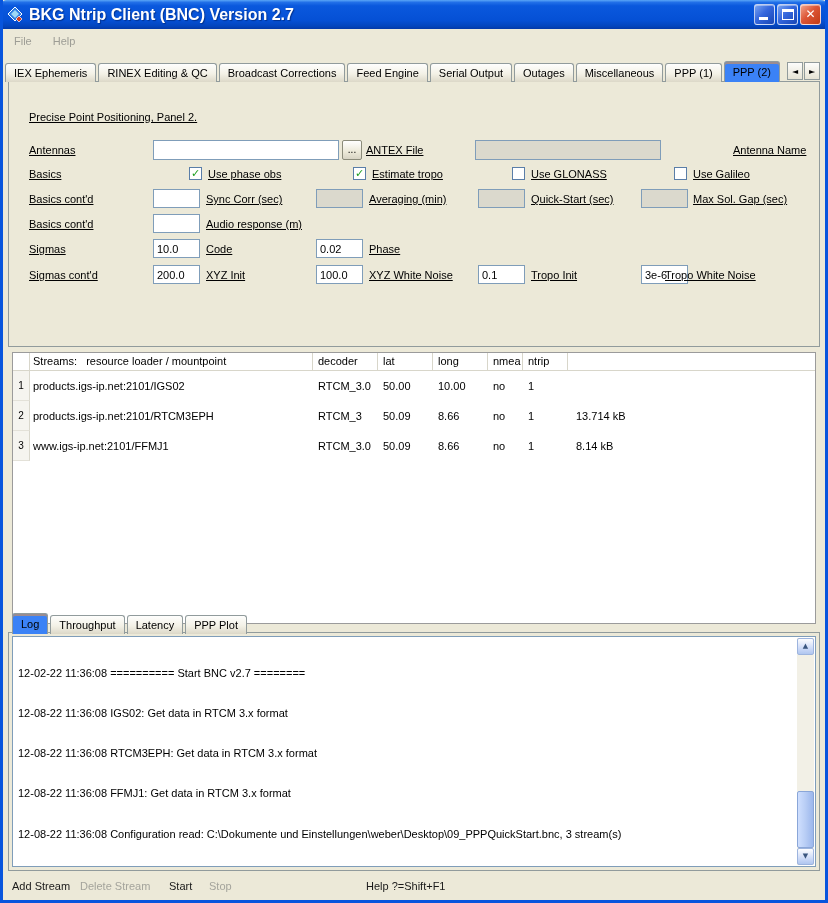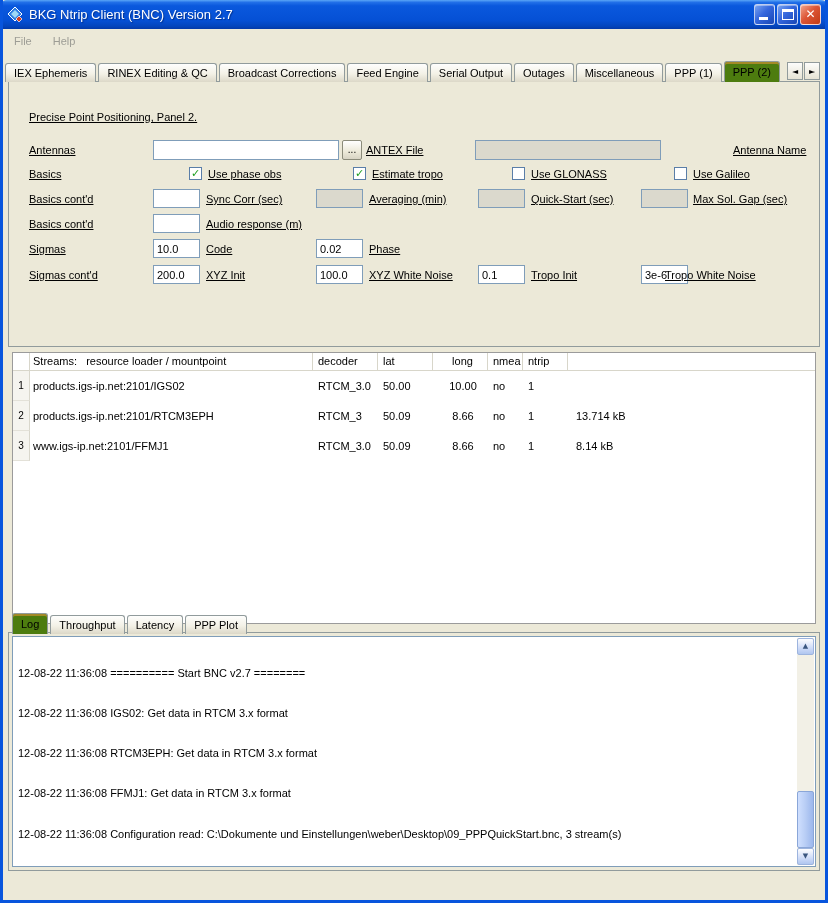--- a/index.html
+++ b/index.html
@@ -6,40 +6,40 @@
   body { margin:0; background:#ece9d8; font-family:"Liberation Sans", sans-serif; font-size:11px; color:#000; }
   .window { position:relative; width:828px; height:903px; background:#ece9d8;
             border-left:3px solid #0855dd; border-right:3px solid #0855dd; border-bottom:3px solid #0855dd; overflow:hidden; }
 
   
   .titlebar { position:absolute; top:0; left:-3px; right:-3px; height:29px;
       border-radius:7px 7px 0 0;
       background:linear-gradient(180deg,#5ba6f7 0%,#2270e8 8%,#0a58dd 20%,#0550d5 70%,#0345bd 90%,#0339a8 100%);
       display:flex; align-items:center; padding:0 7px; }
   .app-icon { width:17px; height:17px; margin-right:5px; flex:0 0 auto; }
-  .title-text { color:#fff; font-weight:normal; font-size:13px; text-shadow:1px 1px 1px rgba(0,40,120,.75); }
+  .title-text { color:#fff; font-weight:bold; font-size:16px; text-shadow:1px 1px 1px rgba(0,40,120,.75); }
   .winbtns { margin-left:auto; display:flex; gap:2px; }
   .winbtn { width:21px; height:21px; border-radius:3px; border:1px solid rgba(255,255,255,.7);
       color:#fff; text-align:center; position:relative; cursor:default;
       background:linear-gradient(135deg,#7ba4f0 0%,#3567dd 45%,#1746b5 100%);
       box-shadow:inset 0 1px 0 rgba(255,255,255,.4); }
   .winbtn.close { background:linear-gradient(135deg,#f2a58c 0%,#dd5636 45%,#c13a15 100%); font-size:12px; line-height:19px; font-family:"DejaVu Sans",sans-serif; }
   .glyph-min { position:absolute; left:4px; bottom:4px; width:9px; height:3px; background:#fff; }
   .glyph-max { position:absolute; left:4px; top:4px; width:12px; height:11px; border:1px solid #fff; border-top:3px solid #fff; }
 
   
   .menubar { position:absolute; top:29px; left:0; right:0; height:23px; display:flex; align-items:center; padding-left:9px; gap:17px; }
   .menu-item { color:#9d9d95; padding:2px 2px; }
 
   
   .tabbar { position:absolute; top:61px; left:2px; height:21px; display:flex; align-items:flex-end; z-index:3;justify-content:center; }
   .tab { height:19px; line-height:18px; padding:0 8px; margin-right:2px; white-space:nowrap;
       background:linear-gradient(180deg,#fefefd 0%,#f3f1e6 55%,#dcd8c8 100%);
       border:1px solid #919b9c; border-bottom:none; border-radius:3px 3px 0 0; cursor:default; }
-  .tab.selected { height:21px; line-height:21px; background:#4d7c0f; position:relative; z-index:4;
+  .tab.selected { height:21px; line-height:21px; background:#3b82f6; position:relative; z-index:4;
       box-shadow:inset 0 2px 0 rgba(235,150,60,.55); }
   .tabscroll { position:absolute; top:62px; left:783px; display:flex; z-index:3; }
   .tabscroll .sarr { width:16px; height:18px; border:1px solid #919b9c; margin-left:1px;
       background:linear-gradient(180deg,#fdfdfb,#e6e3d4); text-align:center; line-height:17px; font-size:8px;
       font-family:"DejaVu Sans",sans-serif; color:#000; cursor:default; }
 
   
   .pane { position:absolute; top:81px; left:5px; width:812px; height:266px; border:1px solid #919b9c; background:#ece9d8; z-index:2; }
   .form-label { position:absolute; line-height:14px; white-space:nowrap;text-decoration:underline; }
   .txt { position:absolute; height:20px; border:1px solid #7f9db9; background:#fff; font-family:inherit; font-size:11px; padding:0 3px; }
@@ -51,21 +51,21 @@
       font-family:"DejaVu Sans",sans-serif; font-size:11px; line-height:11px; text-align:center; color:#1e9e1e; font-weight:bold; cursor:default; }
 
   
   .streams { position:absolute; top:352px; left:9px; width:804px; height:272px; border:1px solid #9b9b9b; background:#fff; overflow:hidden; }
   .thead { display:flex; height:18px; border-bottom:1px solid #d8d6ca; background:#fff; }
   .hcell { border-right:1px solid #d8d6ca; padding-top:2px; white-space:pre; overflow:hidden; }
   .gut { width:17px; flex:0 0 17px; }
   .c1 { width:283px; flex:0 0 283px; padding-left:3px; }
   .c2 { width:65px;  flex:0 0 65px;  padding-left:5px; }
   .c3 { width:55px;  flex:0 0 55px;  padding-left:5px; }
-  .c4 { width:55px;  flex:0 0 55px;  padding-left:5px;text-align:center; }
+  .c4 { width:55px;  flex:0 0 55px;  padding-left:5px; }
   .c5 { width:35px;  flex:0 0 35px;  padding-left:5px; }
   .c6 { width:45px;  flex:0 0 45px;  padding-left:5px; }
   .c7 { flex:1; padding-left:8px; border-right:none; }
   .trow { display:flex; height:30px; align-items:stretch; }
   .trow .cell { padding-top:9px; white-space:nowrap; overflow:hidden; }
   .gcell { width:17px; flex:0 0 17px; background:#f5f4ef; border-right:1px solid #d9d7cc; border-bottom:1px solid #e3e1d8;
       display:flex; align-items:center; justify-content:center; font-size:10px; }
 
   
   .btabbar { position:absolute; top:613px; left:9px; height:21px; display:flex; align-items:flex-end; z-index:3; }
@@ -226,21 +226,21 @@
   <div class="btabbar">
     <div class="tab selected">Log</div>
     <div class="tab">Throughput</div>
     <div class="tab">Latency</div>
     <div class="tab">PPP Plot</div>
   </div>
 
   <div class="bpane">
     <div class="logbox">
       <div class="loglines">
-        <div>12-08-22 11:36:08 ========== Start BNC v2.7 ========</div>
+        <div>12-02-22 11:36:08 ========== Start BNC v2.7 ========</div>
         <div>12-08-22 11:36:08 IGS02: Get data in RTCM 3.x format</div>
         <div>12-08-22 11:36:08 RTCM3EPH: Get data in RTCM 3.x format</div>
         <div>12-08-22 11:36:08 FFMJ1: Get data in RTCM 3.x format</div>
         <div>12-08-22 11:36:08 Configuration read: C:\Dokumente und Einstellungen\weber\Desktop\09_PPPQuickStart.bnc, 3 stream(s)</div>
         
         
         
         
         
         
@@ -251,14 +251,21 @@
         
       </div>
       <div class="vscroll">
         <div class="sbtn up">▲</div>
         <div class="sthumb"></div>
         <div class="sbtn down">▼</div>
       </div>
     </div>
   </div>
 
+  <div class="footer">
+    <span class="item enabled" style="left:9px">Add Stream</span>
+    <span class="item disabled" style="left:77px">Delete Stream</span>
+    <span class="item enabled" style="left:166px">Start</span>
+    <span class="item disabled" style="left:206px">Stop</span>
+    <span class="item enabled" style="left:363px">Help ?=Shift+F1</span>
+  </div>
 
 </div>
 
 </body></html>

